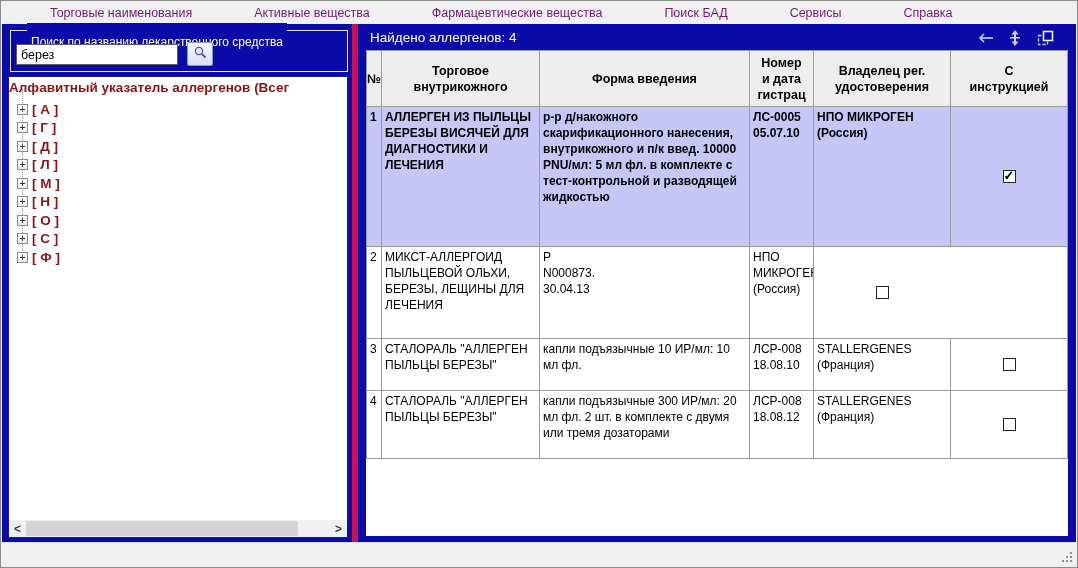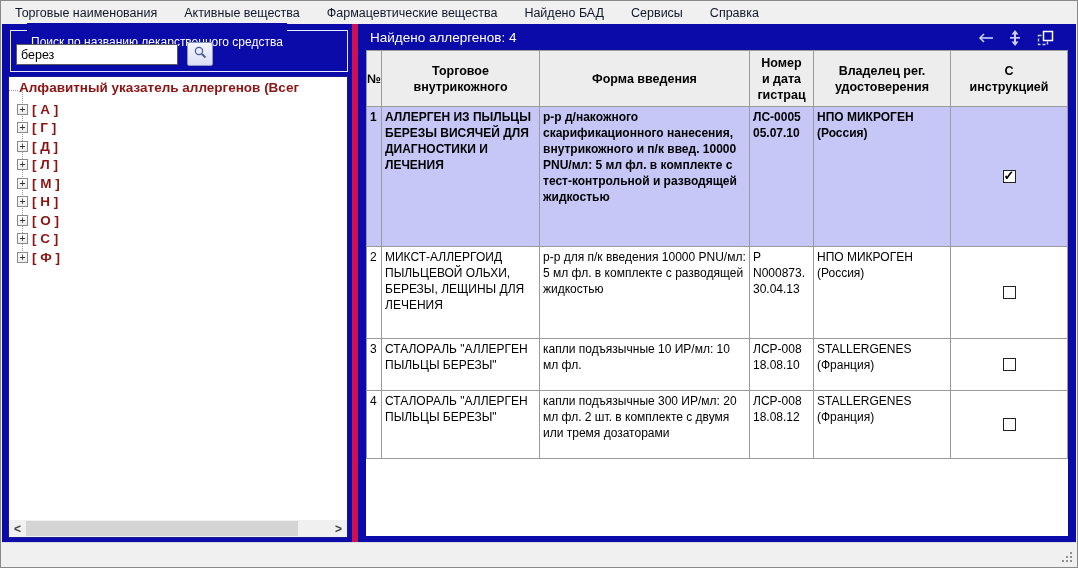--- a/index.html
+++ b/index.html
@@ -3,21 +3,21 @@
 <meta charset="utf-8">
 <style>
   * { margin:0; padding:0; box-sizing:border-box; }
   html,body { width:1078px; height:568px; font-family:"Liberation Sans", sans-serif; }
   .window { position:absolute; inset:0; width:1078px; height:568px; background:#f0f0f0;
             border:1px solid #898989; overflow:hidden; }
 
   
   .menubar { position:absolute; top:1px; left:1px; right:1px; height:22px; background:#f0f0f0;
              display:flex; align-items:center; gap:27px; padding-left:13px; }
-  .menu-item { font-size:12.5px; color:#0f172a; cursor:default; white-space:nowrap; }
+  .menu-item { font-size:12.5px; color:#701a75; cursor:default; white-space:nowrap;margin-left:35px; }
 
   
   .main { position:absolute; top:23px; left:1px; right:1px; height:518px; background:#0b0baa; }
   .splitter { position:absolute; left:350px; top:0; bottom:0; width:6px; background:#cc1050; }
 
   
   .left-panel { position:absolute; left:0; top:0; width:350px; bottom:0; }
   .search-group { position:absolute; left:8px; top:6px; width:338px; height:42px;
                   border:1px solid #e9e9ff; }
   .search-group-label { position:absolute; top:-8px; left:16px; background:#0b0baa; padding:12px 4px;
@@ -27,21 +27,21 @@
                   font-size:12.5px; padding:1px 4px; background:#fff; color:#000; }
   .search-btn { position:absolute; left:176px; top:11px; width:26px; height:24px;
                 background:linear-gradient(#f4f6ff,#d9def2); border:1px solid #8c96c2;
                 border-radius:2px; display:flex; align-items:center; justify-content:center; cursor:pointer; }
 
   .tree-box { position:absolute; left:6px; top:52px; width:340px; bottom:4px; background:#fff;
               border:1px solid #1a1a90; overflow:hidden; }
   .tree { position:relative; padding:3px 0 0 0; }
   .tree::before { content:""; position:absolute; left:13px; top:12px; height:172px;
                   border-left:1px dotted #9a9a9a; }
-  .tree-root { white-space:nowrap; overflow:hidden; padding-left:10px; height:20px;
+  .tree-root { white-space:nowrap; overflow:hidden; height:20px;
                font-size:13.5px; font-weight:bold; color:#8b1414; position:relative; }
   .tree-root::before { content:""; position:absolute; left:0; top:10px; width:9px;
                        border-top:1px dotted #9a9a9a; }
   .tree-item { display:flex; align-items:center; height:18.5px; padding-left:8px; position:relative; }
   .plusbox { width:11px; height:11px; border:1px solid #8a8a8a; background:linear-gradient(#fff,#ececec);
              font-size:10px; line-height:9px; text-align:center; color:#333; margin-right:4px;
              flex:0 0 auto; cursor:pointer; font-family:"DejaVu Sans Mono",monospace; }
   .tree-label { font-size:13.5px; font-weight:bold; color:#8b1414; white-space:nowrap; }
 
   .hscroll { position:absolute; left:0; right:0; bottom:0; height:17px; background:#f0f0f0; }
@@ -87,21 +87,21 @@
 </style>
 </head>
 <body>
 
 <div class="window">
 
   <div class="menubar">
     <span class="menu-item">Торговые наименования</span>
     <span class="menu-item">Активные вещества</span>
     <span class="menu-item">Фармацевтические вещества</span>
-    <span class="menu-item">Найдено БАД</span>
+    <span class="menu-item">Поиск БАД</span>
     <span class="menu-item">Сервисы</span>
     <span class="menu-item">Справка</span>
   </div>
 
   <div class="main">
 
     <div class="left-panel">
       <div class="search-group">
         <span class="search-group-label">Поиск по названию лекарственного средства</span>
         <input class="search-input" type="text" value="берез" style="">
@@ -214,21 +214,20 @@
 05.07.10</div>
             <div class="cell">НПО МИКРОГЕН (Россия)</div>
             <div class="cell check">
               <span class="checkbox checked"></span>
             </div>
           </div>
 
           <div class="trow h2">
             <div class="cell">2</div>
             <div class="cell">МИКСТ-АЛЛЕРГОИД ПЫЛЬЦЕВОЙ ОЛЬХИ, БЕРЕЗЫ, ЛЕЩИНЫ ДЛЯ ЛЕЧЕНИЯ</div>
-            <div class="cell">р-р для п/к введения 10000 PNU/мл: 5 мл фл. в комплекте с разводящей жидкостью</div>
             <div class="cell reg">Р
 N000873.
 30.04.13</div>
             <div class="cell">НПО МИКРОГЕН (Россия)</div>
             <div class="cell check">
               <span class="checkbox"></span>
             </div>
           </div>
 
           <div class="trow h3">

